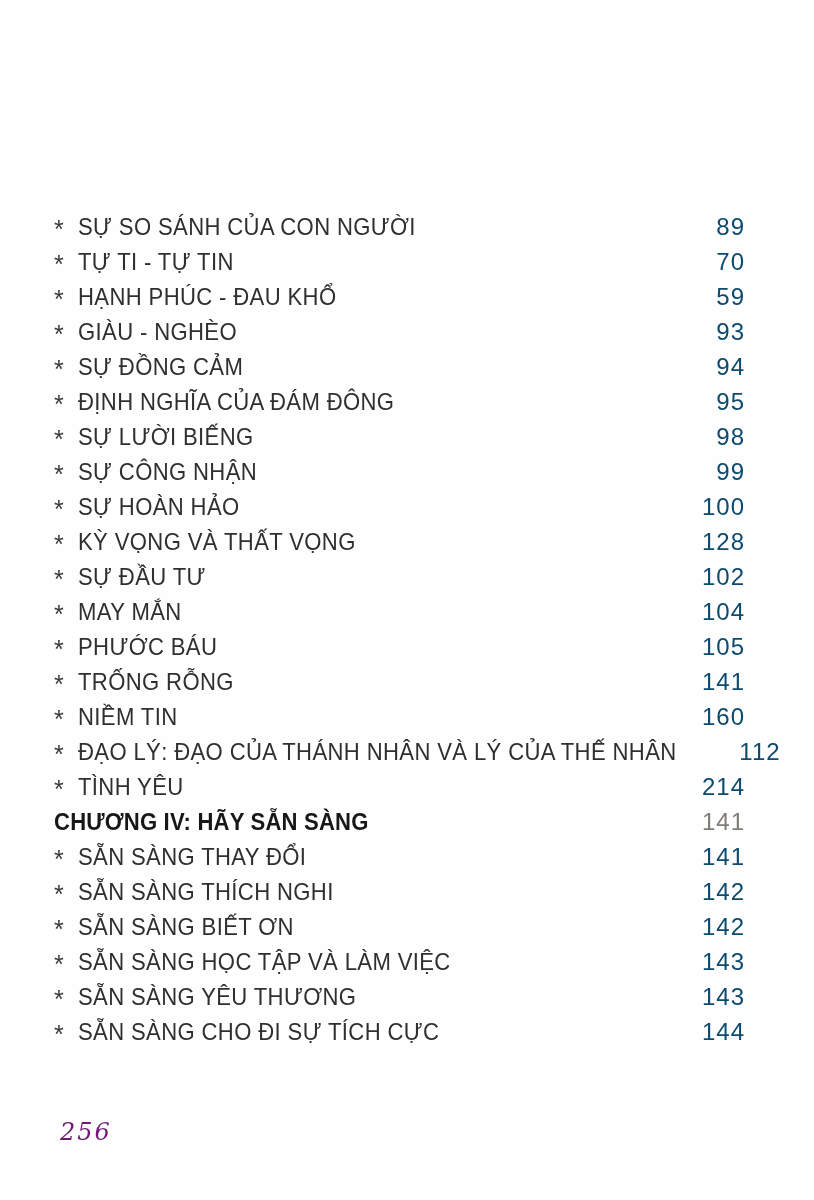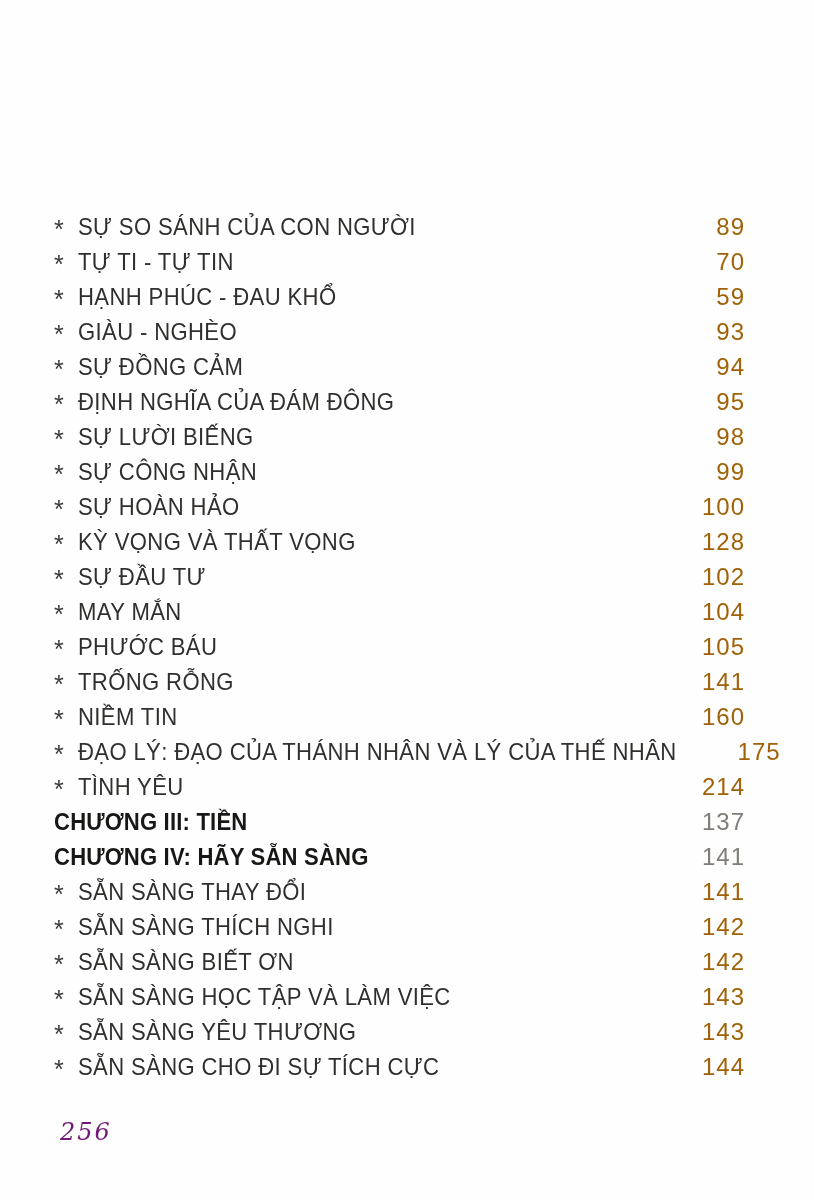--- a/index.html
+++ b/index.html
@@ -52,21 +52,21 @@
     font-weight: 700;
     letter-spacing: 0.2px;
     color: #171715;
   }
   .pnum {
     flex: 0 0 52px;
     min-width: 52px;
     text-align: right;
     font-size: 24px;
     letter-spacing: 1px;
-    color: #a16207;
+    color: #0c4a6e;
   }
   .row.chapter .pnum {
     color: #807d78;
   }
   .footer-num {
     position: absolute;
     left: 60px;
     top: 1118px;
     font-family: "DejaVu Serif", "Liberation Serif", serif;
     font-style: italic;
@@ -166,34 +166,29 @@
 
   <div class="row">
     <span class="marker">*</span>
     <span class="title">NIỀM TIN</span>
     <span class="pnum">160</span>
   </div>
 
   <div class="row">
     <span class="marker">*</span>
     <span class="title">ĐẠO LÝ: ĐẠO CỦA THÁNH NHÂN VÀ LÝ CỦA THẾ NHÂN</span>
-    <span class="pnum">175</span>
+    <span class="pnum">112</span>
   </div>
 
   <div class="row">
     <span class="marker">*</span>
     <span class="title">TÌNH YÊU</span>
     <span class="pnum">214</span>
   </div>
 
-  <div class="row chapter">
-
-    <span class="title">CHƯƠNG III: TIỀN</span>
-    <span class="pnum">137</span>
-  </div>
 
   <div class="row chapter">
 
     <span class="title">CHƯƠNG IV: HÃY SẴN SÀNG</span>
     <span class="pnum">141</span>
   </div>
 
   <div class="row">
     <span class="marker">*</span>
     <span class="title">SẴN SÀNG THAY ĐỔI</span>

